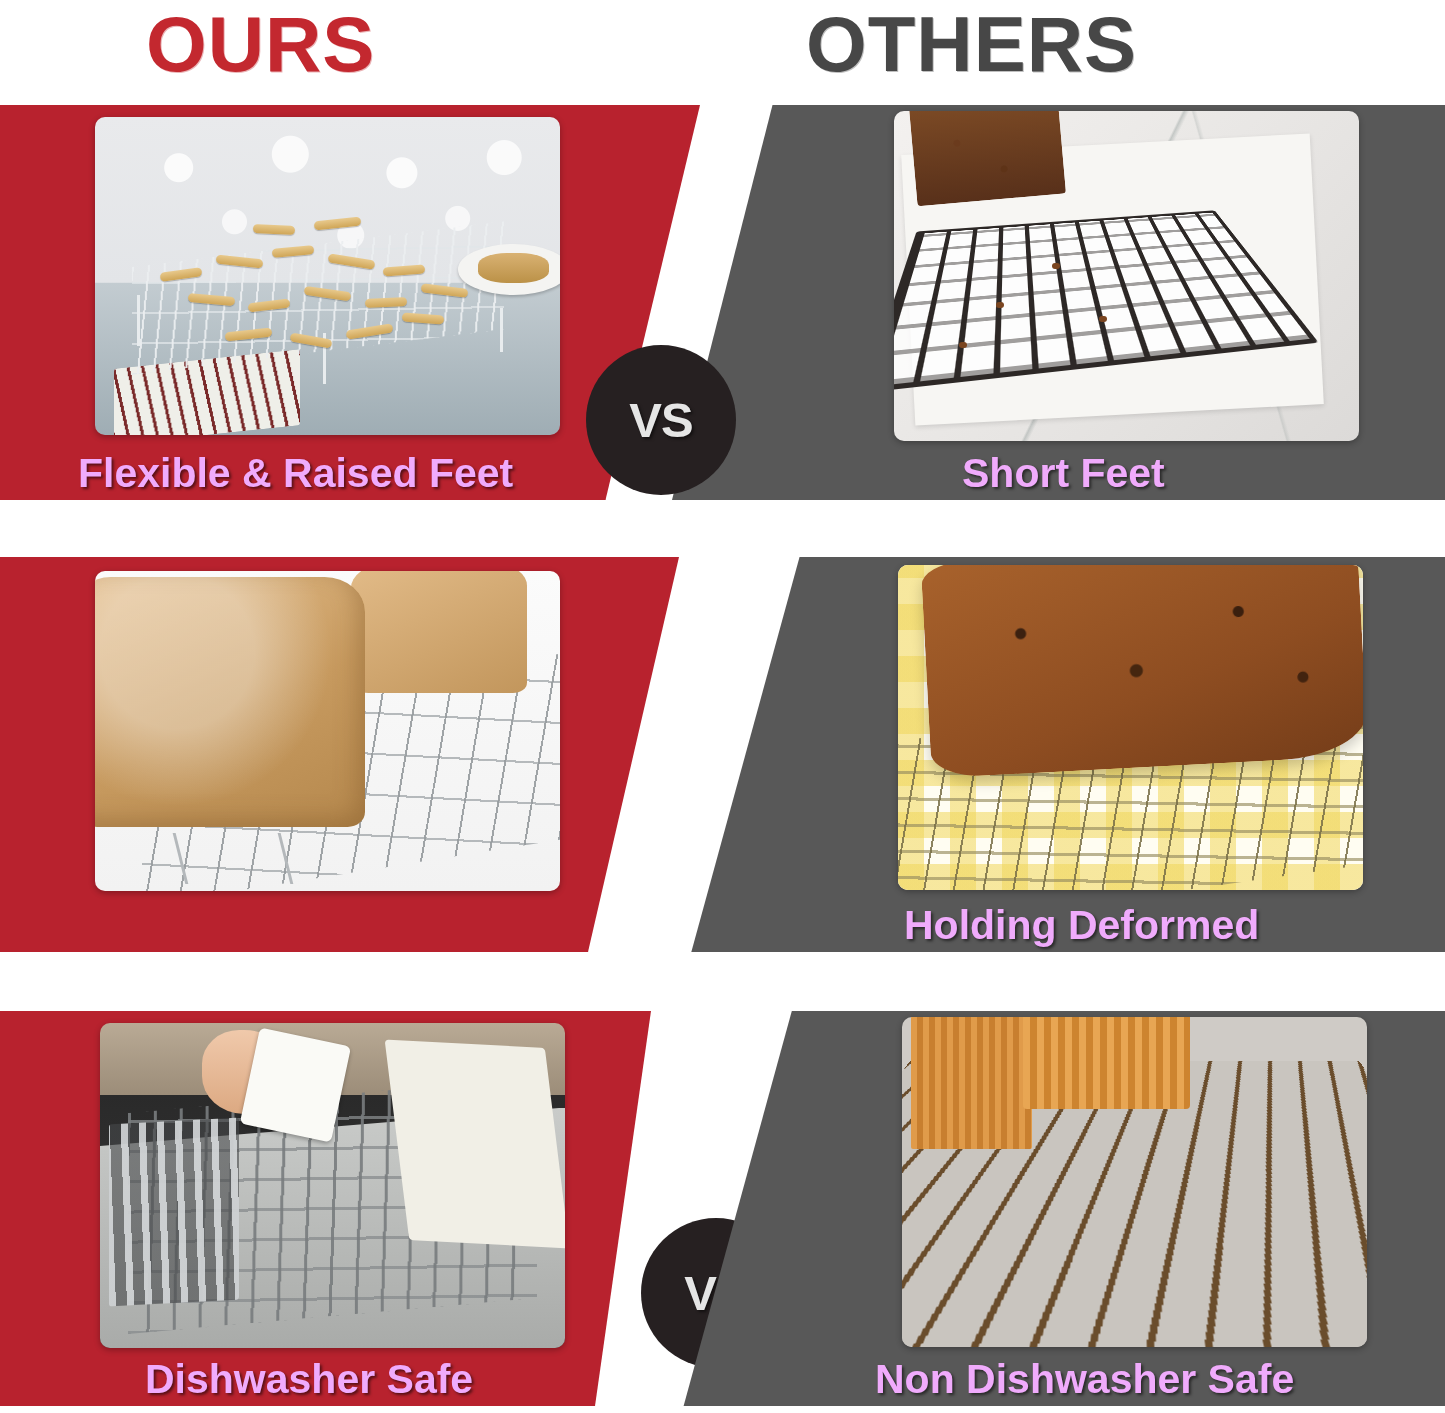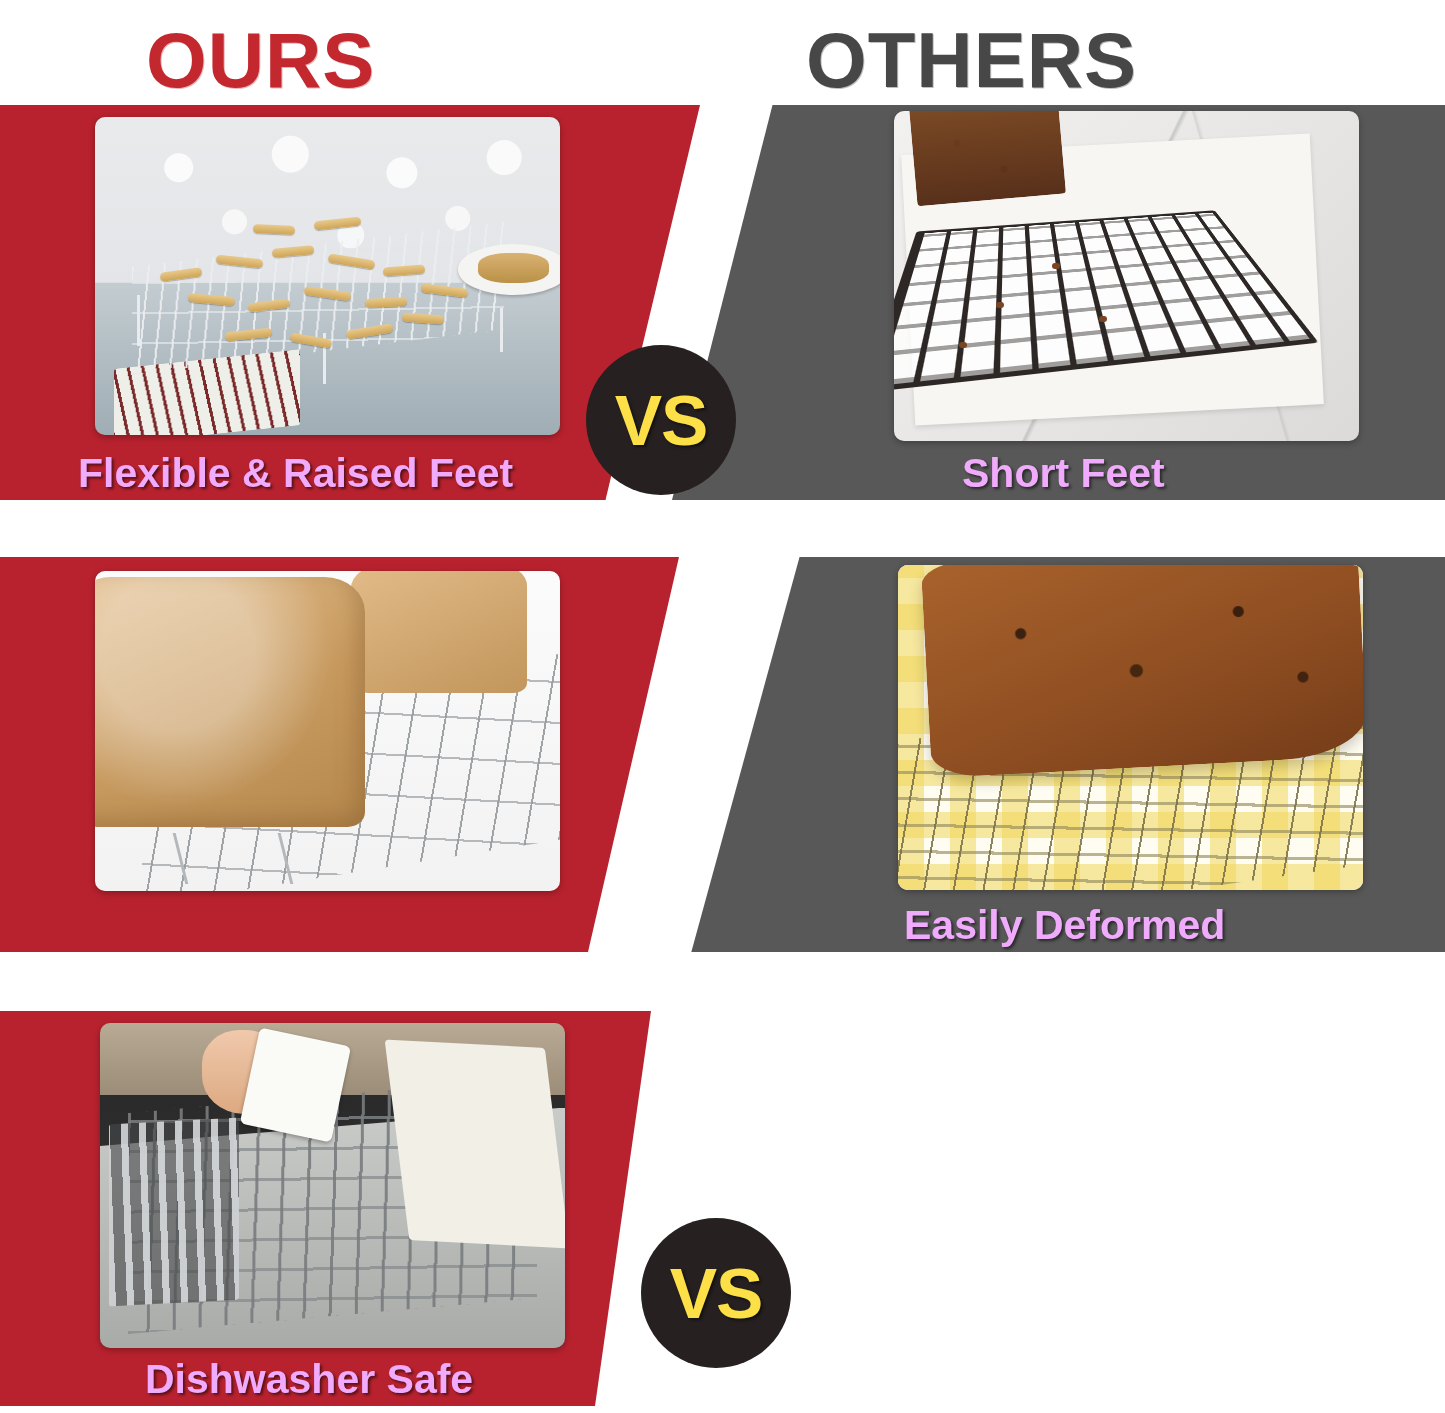--- a/index.html
+++ b/index.html
@@ -3,21 +3,21 @@
 <meta charset="utf-8">
 <style>
   html,body{margin:0;padding:0;background:#ffffff;}
   body{
     font-family:"Liberation Sans", sans-serif;
     width:1445px;height:1413px;overflow:hidden;position:relative;
   }
 
   
   .header{
-    position:absolute;left:0;top:16px;width:1437px;height:96px;
+    position:absolute;left:0;top:0;width:1437px;height:96px;
   }
   .hdr-word{
     position:absolute;top:-4px;
     font-size:78px;font-weight:bold;letter-spacing:1px;
     line-height:96px;white-space:nowrap;
   }
   .hdr-ours{left:146px;color:#c3282f;text-shadow:1px 1px 0 rgba(195,40,47,.35);}
   .hdr-others{left:806px;color:#474747;text-shadow:1px 1px 0 rgba(71,71,71,.35);}
 
   
@@ -83,21 +83,21 @@
   #row2 .cap-left{left:88px;}
   #row2 .cap-right{left:232px;}
   #row3 .cap-left{left:145px;}
   #row3 .cap-right{left:203px;}
 
   
   .vs-badge{
     position:absolute;width:150px;height:150px;border-radius:50%;
     background:#262021;
     display:flex;align-items:center;justify-content:center;
-    color:#fde047;font-size:71px;font-weight:bold;letter-spacing:-1px;
+    color:#e5e5e5;font-size:49px;font-weight:bold;letter-spacing:-1px;
     text-shadow:2px 2px 3px rgba(0,0,0,.5);
   }
   #row1 .vs-badge{left:586px;top:240px;}
   #row2 .vs-badge{left:641px;top:661px;}
 
   
   .scene{position:absolute;inset:0;}
 
   
   .sc-damask{background:linear-gradient(#e9eaec 0%,#e3e5e8 52%,#c3ccd1 52.2%,#9fadb4 100%);}
@@ -368,21 +368,21 @@
 
   <div class="panel panel-right">
     <div class="fill">
       <div class="photo photo-right">
         <div class="scene sc-fruit">
           <div class="gingham"></div>
           <div class="wavy"></div>
           <div class="loaf"></div>
         </div>
       </div>
-      <div class="caption cap-right">Easily Deformed</div>
+      <div class="caption cap-right">Holding Deformed</div>
     </div>
   </div>
 
   <div class="vs-badge">VS</div>
 </div>
 
 <div class="row" id="row3">
 
   <div class="panel panel-left">
     <div class="fill">
@@ -393,14 +393,26 @@
           <div class="cutlery"></div>
           <div class="tray"></div>
           <div class="hand"></div>
           <div class="dish"></div>
         </div>
       </div>
       <div class="caption cap-left">Dishwasher Safe</div>
     </div>
   </div>
 
+  <div class="panel panel-right">
+    <div class="fill">
+      <div class="photo photo-right">
+        <div class="scene sc-rust">
+          <div class="mesh"></div>
+          <div class="muffinA"></div>
+          <div class="muffinB"></div>
+        </div>
+      </div>
+      <div class="caption cap-right">Non Dishwasher Safe</div>
+    </div>
+  </div>
 
 </div>
 
 </body></html>

